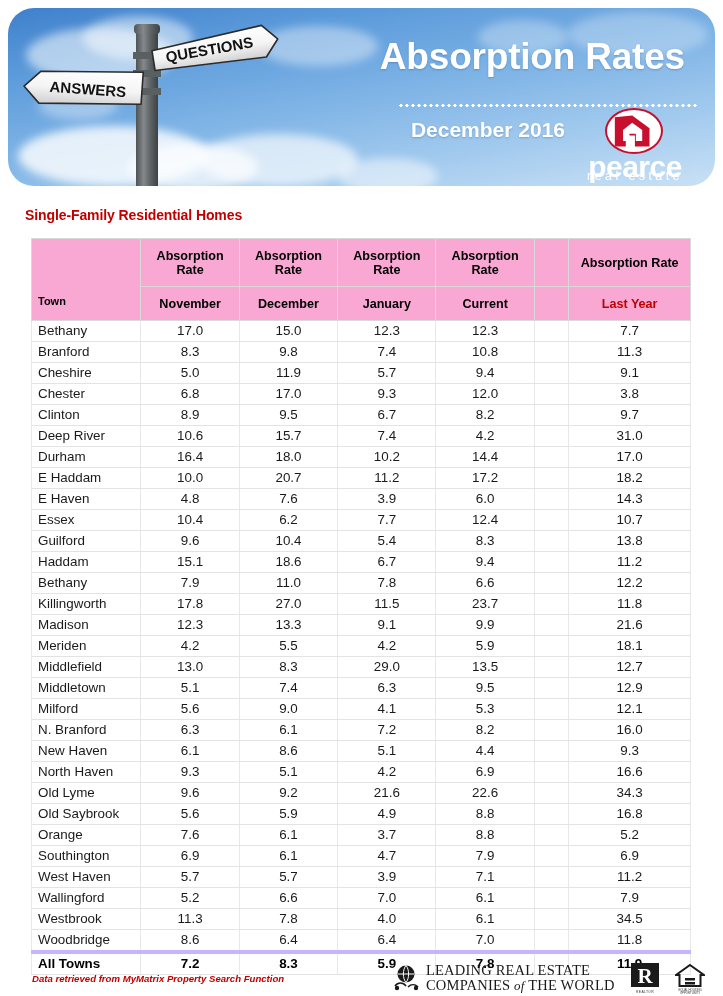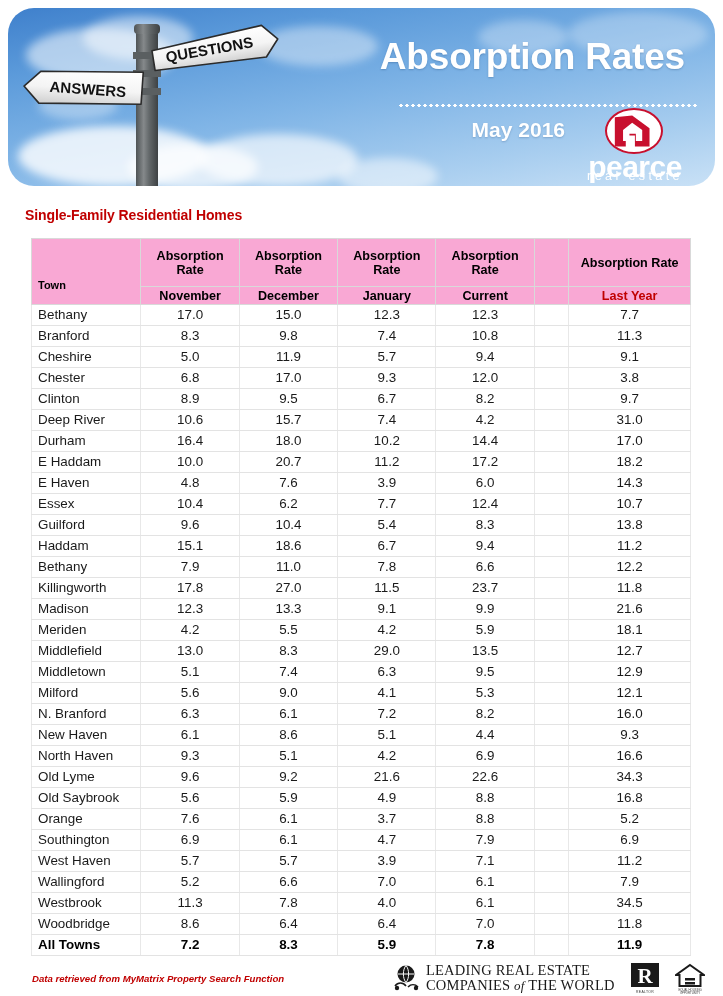--- a/index.html
+++ b/index.html
@@ -129,21 +129,21 @@
     background: #f9a8d4;
   }
   thead th.town-head {
     text-align: left;
     padding-left: 6px;
     vertical-align: bottom;
     padding-bottom: 13px;
     font-size: 11px;
   }
   .hd-top { height: 48px; }
-  .hd-bot { height: 18px; }
+  .hd-bot { height: 34px; }
   thead th.gap-head { border-top: 1px solid #d9d9d9; border-bottom: 1px solid #d9d9d9; }
   .last-year { color: #c00000; }
 
   tbody td {
     border: 1px solid #e3e3e3;
     border-left-color: #e8e8e8;
     border-right-color: #e8e8e8;
     font-size: 13.4px;
     color: #1a1a1a;
     text-align: center;
@@ -152,21 +152,21 @@
     line-height: 19px;
   }
   tbody td.town {
     text-align: left;
     padding-left: 6px;
     font-size: 13.4px;
   }
   tbody tr.total td {
     font-weight: bold;
     color: #000000;
-    border-top: 1px solid #c4b5fd;
+    border-top: 4px solid #c4b5fd;
     height: 21px;
   }
 
   
   .footer-note {
     position: absolute;
     left: 32px;
     top: 973px;
     font-size: 9.6px;
     font-weight: bold;
@@ -238,21 +238,21 @@
     </g>
 
     <g transform="rotate(4 130 82)">
       <path d="M134 64 L32 70 L16 86 L32 102 L134 96 Z" fill="url(#signg)" stroke="#2b2b2b" stroke-width="1.6" stroke-linejoin="round"></path>
       <text x="80" y="90" font-family="Liberation Sans, sans-serif" font-size="15" font-weight="bold" fill="#111" text-anchor="middle">ANSWERS</text>
     </g>
   </svg>
 
   <div class="banner-title">Absorption Rates</div>
   <div class="dotted-rule"></div>
-  <div class="banner-date">May 2016</div>
+  <div class="banner-date">December 2016</div>
 
   <div class="pearce-logo">
     <div class="pearce-mark">
       <svg viewBox="0 0 58 46" width="100%" height="100%">
         <path d="M8 8 L8 40 L20 40 L20 28 L30 28 L30 40 L46 40 L46 20 L27 6 Z" fill="#c8102e"></path>
         <path d="M27 14 L38 22 L38 34 L31 34 L31 26 L24 26 L24 34 L17 34 L17 22 Z" fill="#ffffff"></path>
       </svg>
     </div>
     <div class="pearce-word">pearce</div>
     <div class="pearce-sub">real estate</div>

